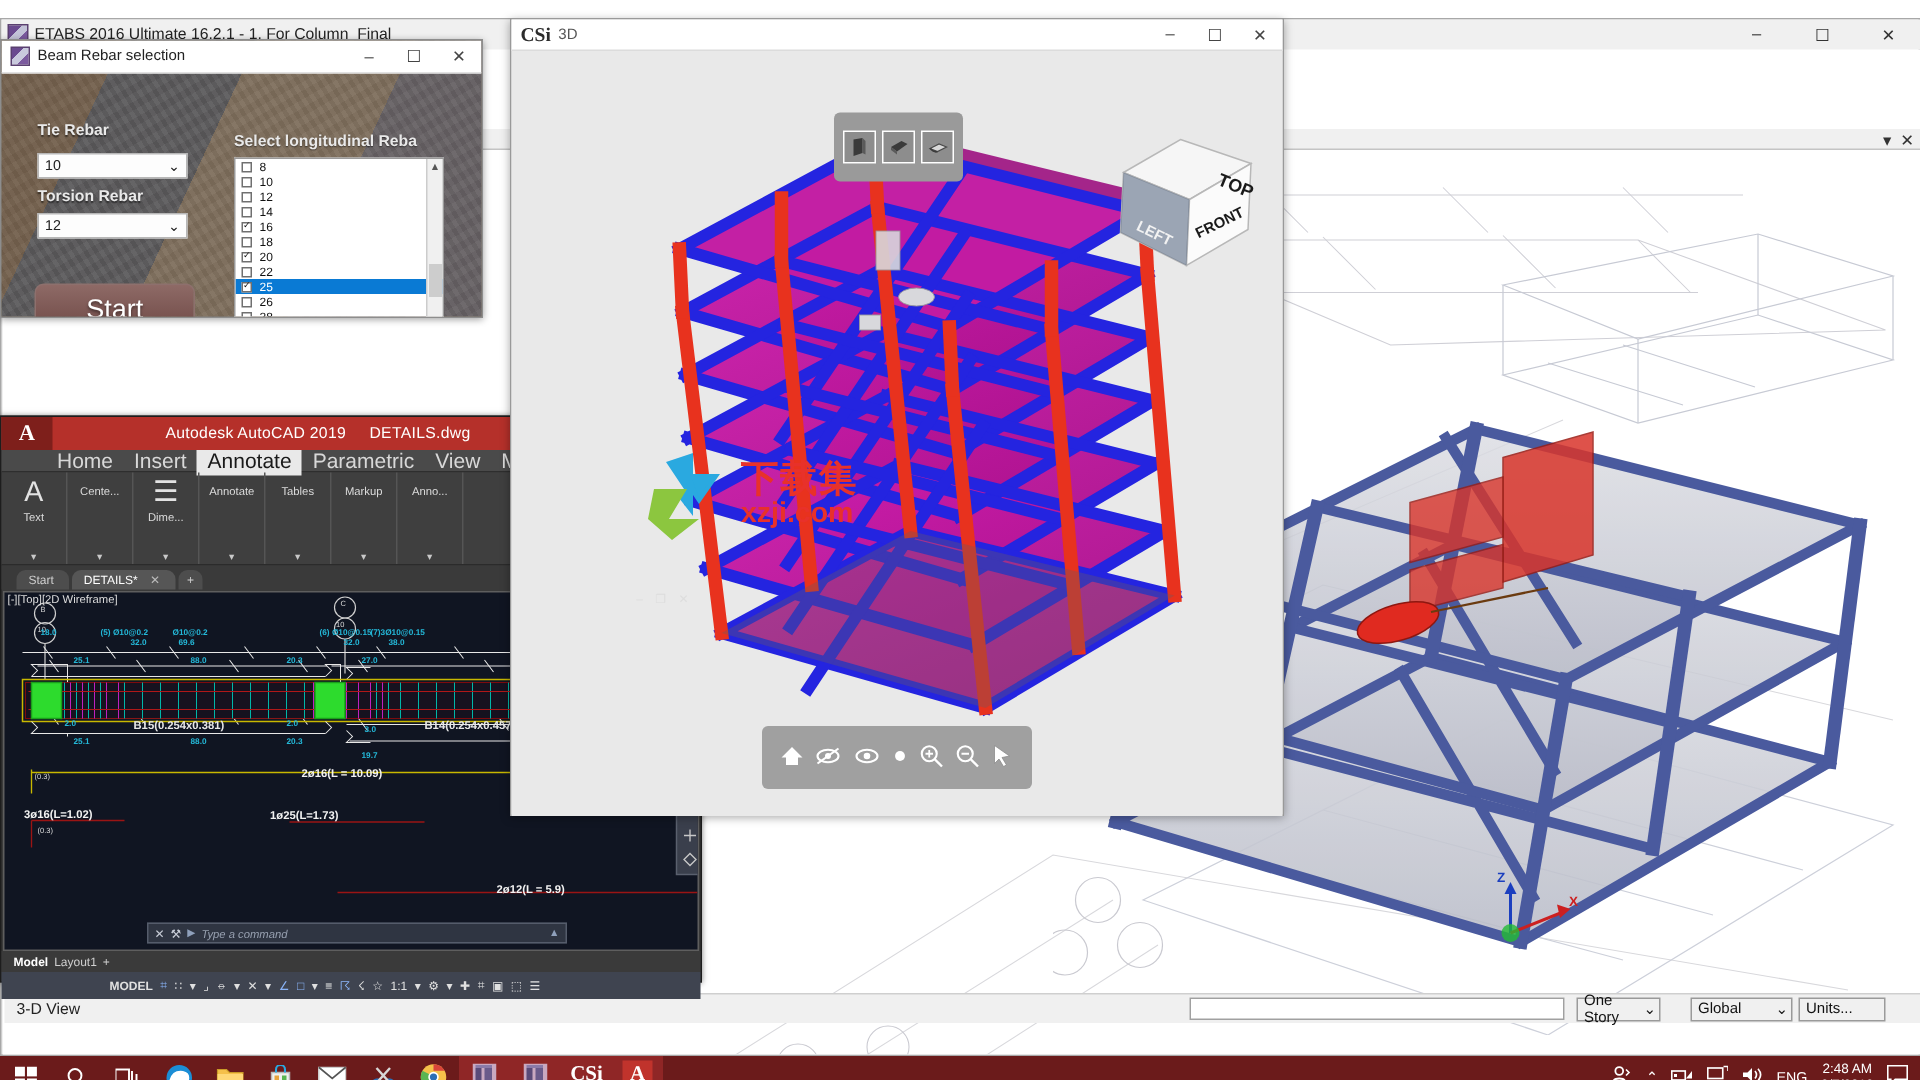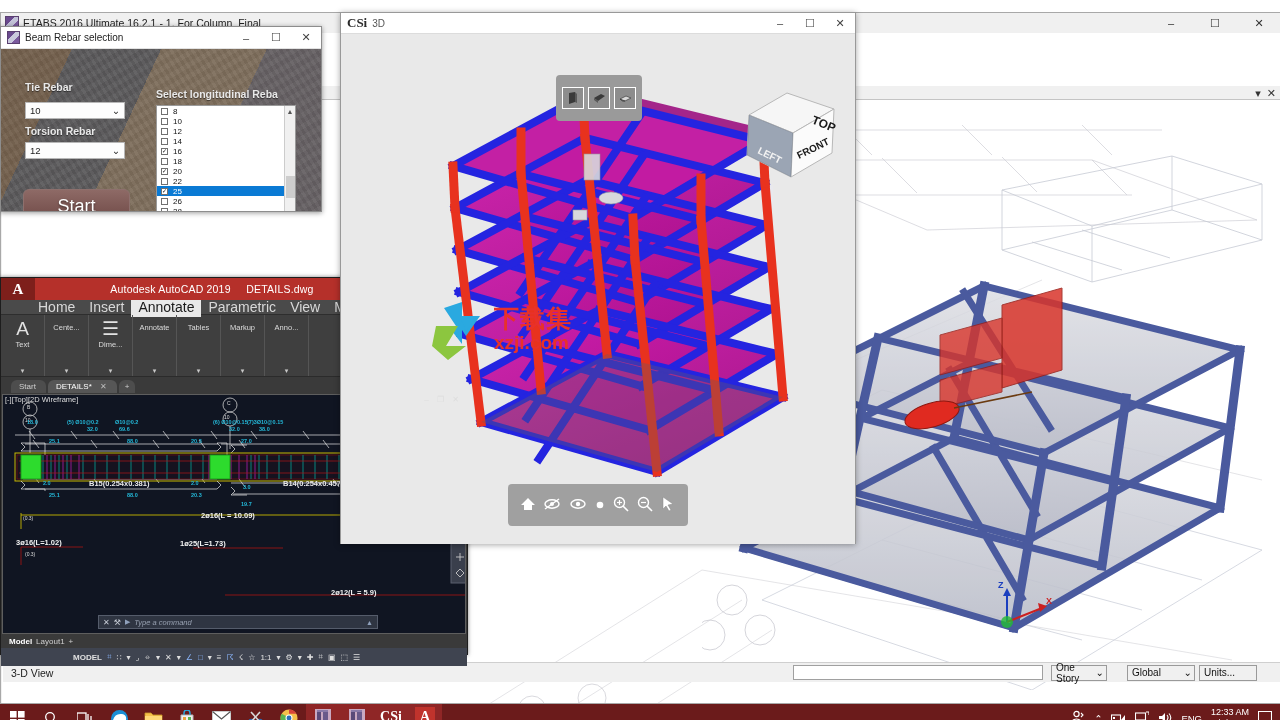--- a/index.html
+++ b/index.html
@@ -916,21 +916,21 @@
           </svg>
       </span>
       <span class="t">
         <svg width="14" height="13" viewBox="0 0 14 13">
             <polygon points="1,5 4,5 7,2 7,11 4,8 1,8" fill="#fff"></polygon>
             <path d="M9 4 q2 2.5 0 5 M11 2.5 q3.5 4 0 8" fill="none" stroke="#fff" stroke-width="1.1"></path>
           </svg>
       </span>
       <span class="t">ENG</span>
       <span class="clock">
-        <div>12:33 AM</div>
+        <div>2:48 AM</div>
         <div>8/7/2018</div>
       </span>
       <span class="t">
         <svg width="14" height="13" viewBox="0 0 14 13">
             <path d="M0.5 0.5 h13 v9 h-8 l-3 3 v-3 h-2z" fill="none" stroke="#fff" stroke-width="1.1"></path>
           </svg>
       </span>
     </div>
   </div>
 

